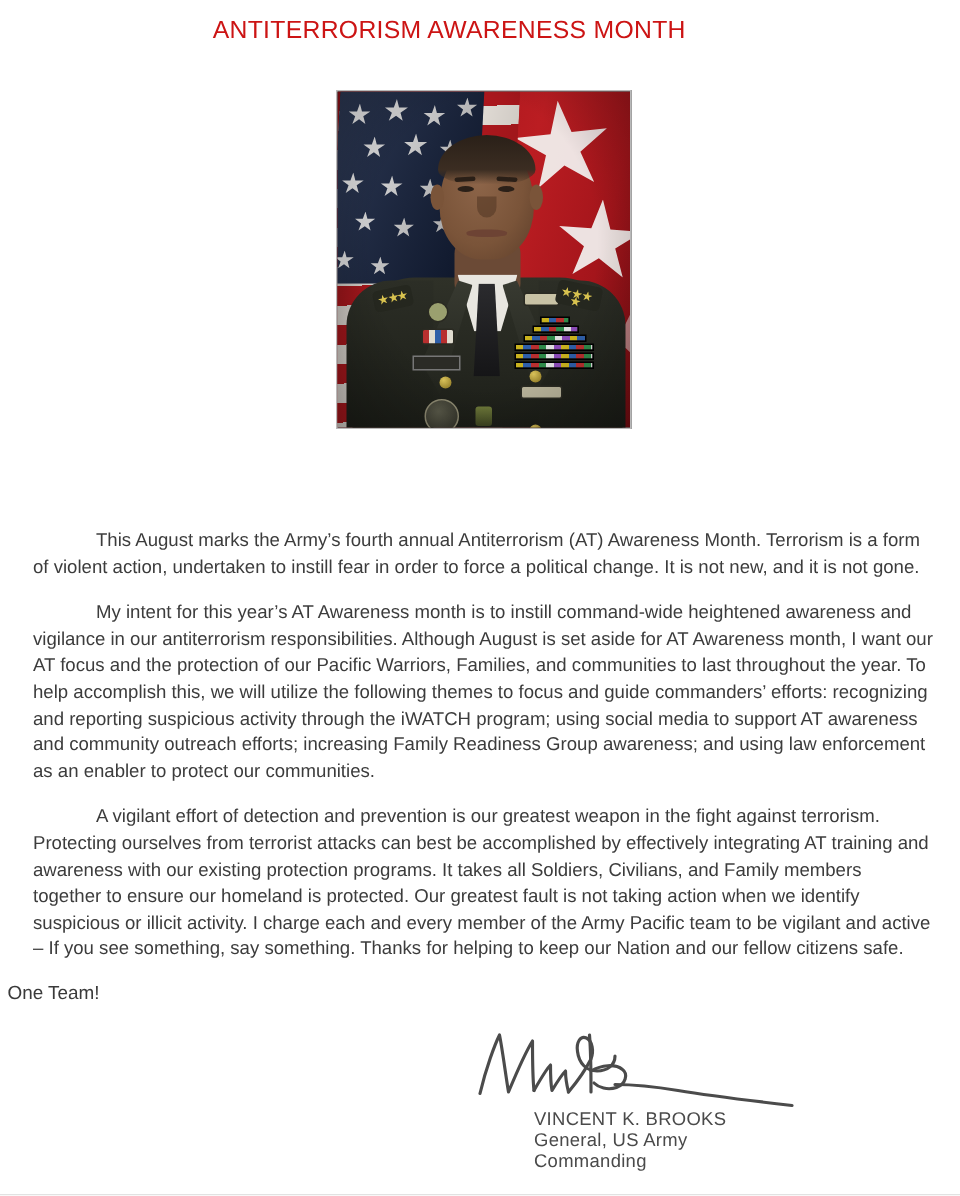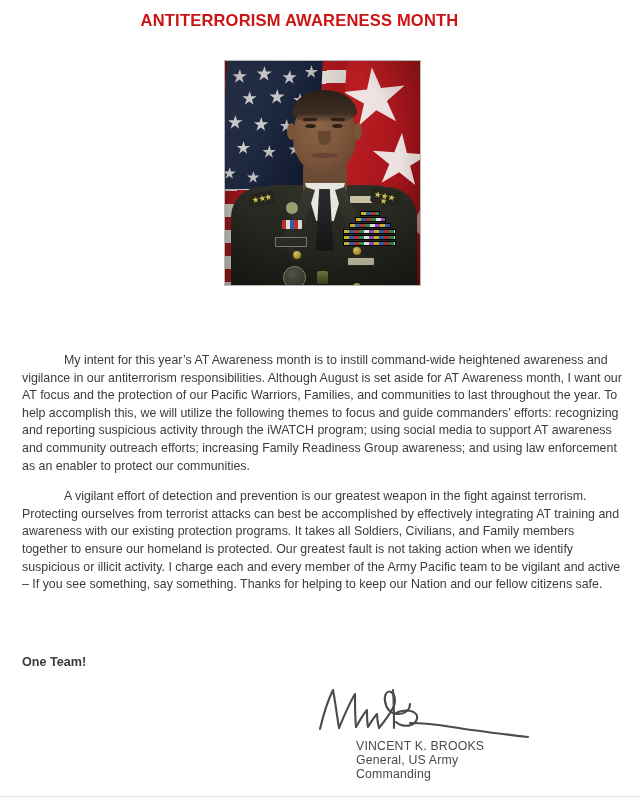--- a/index.html
+++ b/index.html
@@ -23,21 +23,21 @@
   }
 
   
   .doc-title {
     position: absolute;
     left: 0;
     top: 11px;
     width: 599px;
     text-align: center;
     font-size: 16.5px;
-    font-weight: bold;
+    font-weight: normal;
     letter-spacing: 0.2px;
     color: #cc1414;
     font-family: "Liberation Sans", sans-serif;
   }
 
   
   .portrait-frame {
     position: absolute;
     left: 224px;
     top: 60px;
@@ -305,24 +305,24 @@
   .para {
     font-size: 12.4px;
     line-height: 17.6px;
     color: #3c3c3c;
     text-indent: 42px;
     margin: 0 0 13px 0;
     text-align: left;
   }
   .closing {
     position: absolute;
-    left: 22px;
+    left: 5px;
     top: 655px;
     font-size: 12.6px;
-    font-weight: bold;
+    font-weight: normal;
     color: #3a3a3a;
   }
 
   
   .sig-area {
     position: absolute;
     left: 306px;
     top: 682px;
     width: 280px;
     height: 110px;
@@ -432,20 +432,21 @@
           <div class="star-rank" style="left:16px;top:3px;"></div>
         </div>
       </div>
 
       <div class="vignette"></div>
     </div>
   </div>
 
 
   <div class="body-block">
+    <p class="para">This August marks the Army’s fourth annual Antiterrorism (AT) Awareness Month.  Terrorism is a form of violent action, undertaken to instill fear in order to force a political change.  It is not new, and it is not gone.</p>
     <p class="para">My intent for this year’s AT Awareness month is to instill command-wide heightened awareness and vigilance in our antiterrorism responsibilities.  Although August is set aside for AT Awareness month, I want our AT focus and the protection of our Pacific Warriors, Families, and communities to last throughout the year.  To help accomplish this, we will utilize the following themes to focus and guide commanders’ efforts: recognizing and reporting suspicious activity through the iWATCH program; using social media to support AT awareness and community outreach efforts; increasing Family Readiness Group awareness; and using law enforcement as an enabler to protect our communities.</p>
     <p class="para">A vigilant effort of detection and prevention is our greatest weapon in the fight against terrorism.  Protecting ourselves from terrorist attacks can best be accomplished by effectively integrating AT training and awareness with our existing protection programs.  It takes all Soldiers, Civilians, and Family members together to ensure our homeland is protected.  Our greatest fault is not taking action when we identify suspicious or illicit activity.  I charge each and every member of the Army Pacific team to be vigilant and active – If you see something, say something.  Thanks for helping to keep our Nation and our fellow citizens safe.</p>
   </div>
 
   <div class="closing">One Team!</div>
 
   <div class="sig-area">
     <svg class="sig-svg" width="260" height="60" viewBox="0 0 260 60">
       <g fill="none" stroke="#4b4b4b" stroke-width="2.1" stroke-linecap="round" stroke-linejoin="round">
         <path d="M14,47 C18,30 24,14 27,8 C29,18 31,34 33,46 C38,34 44,20 49,12 C49,24 49,36 50,45"></path>

